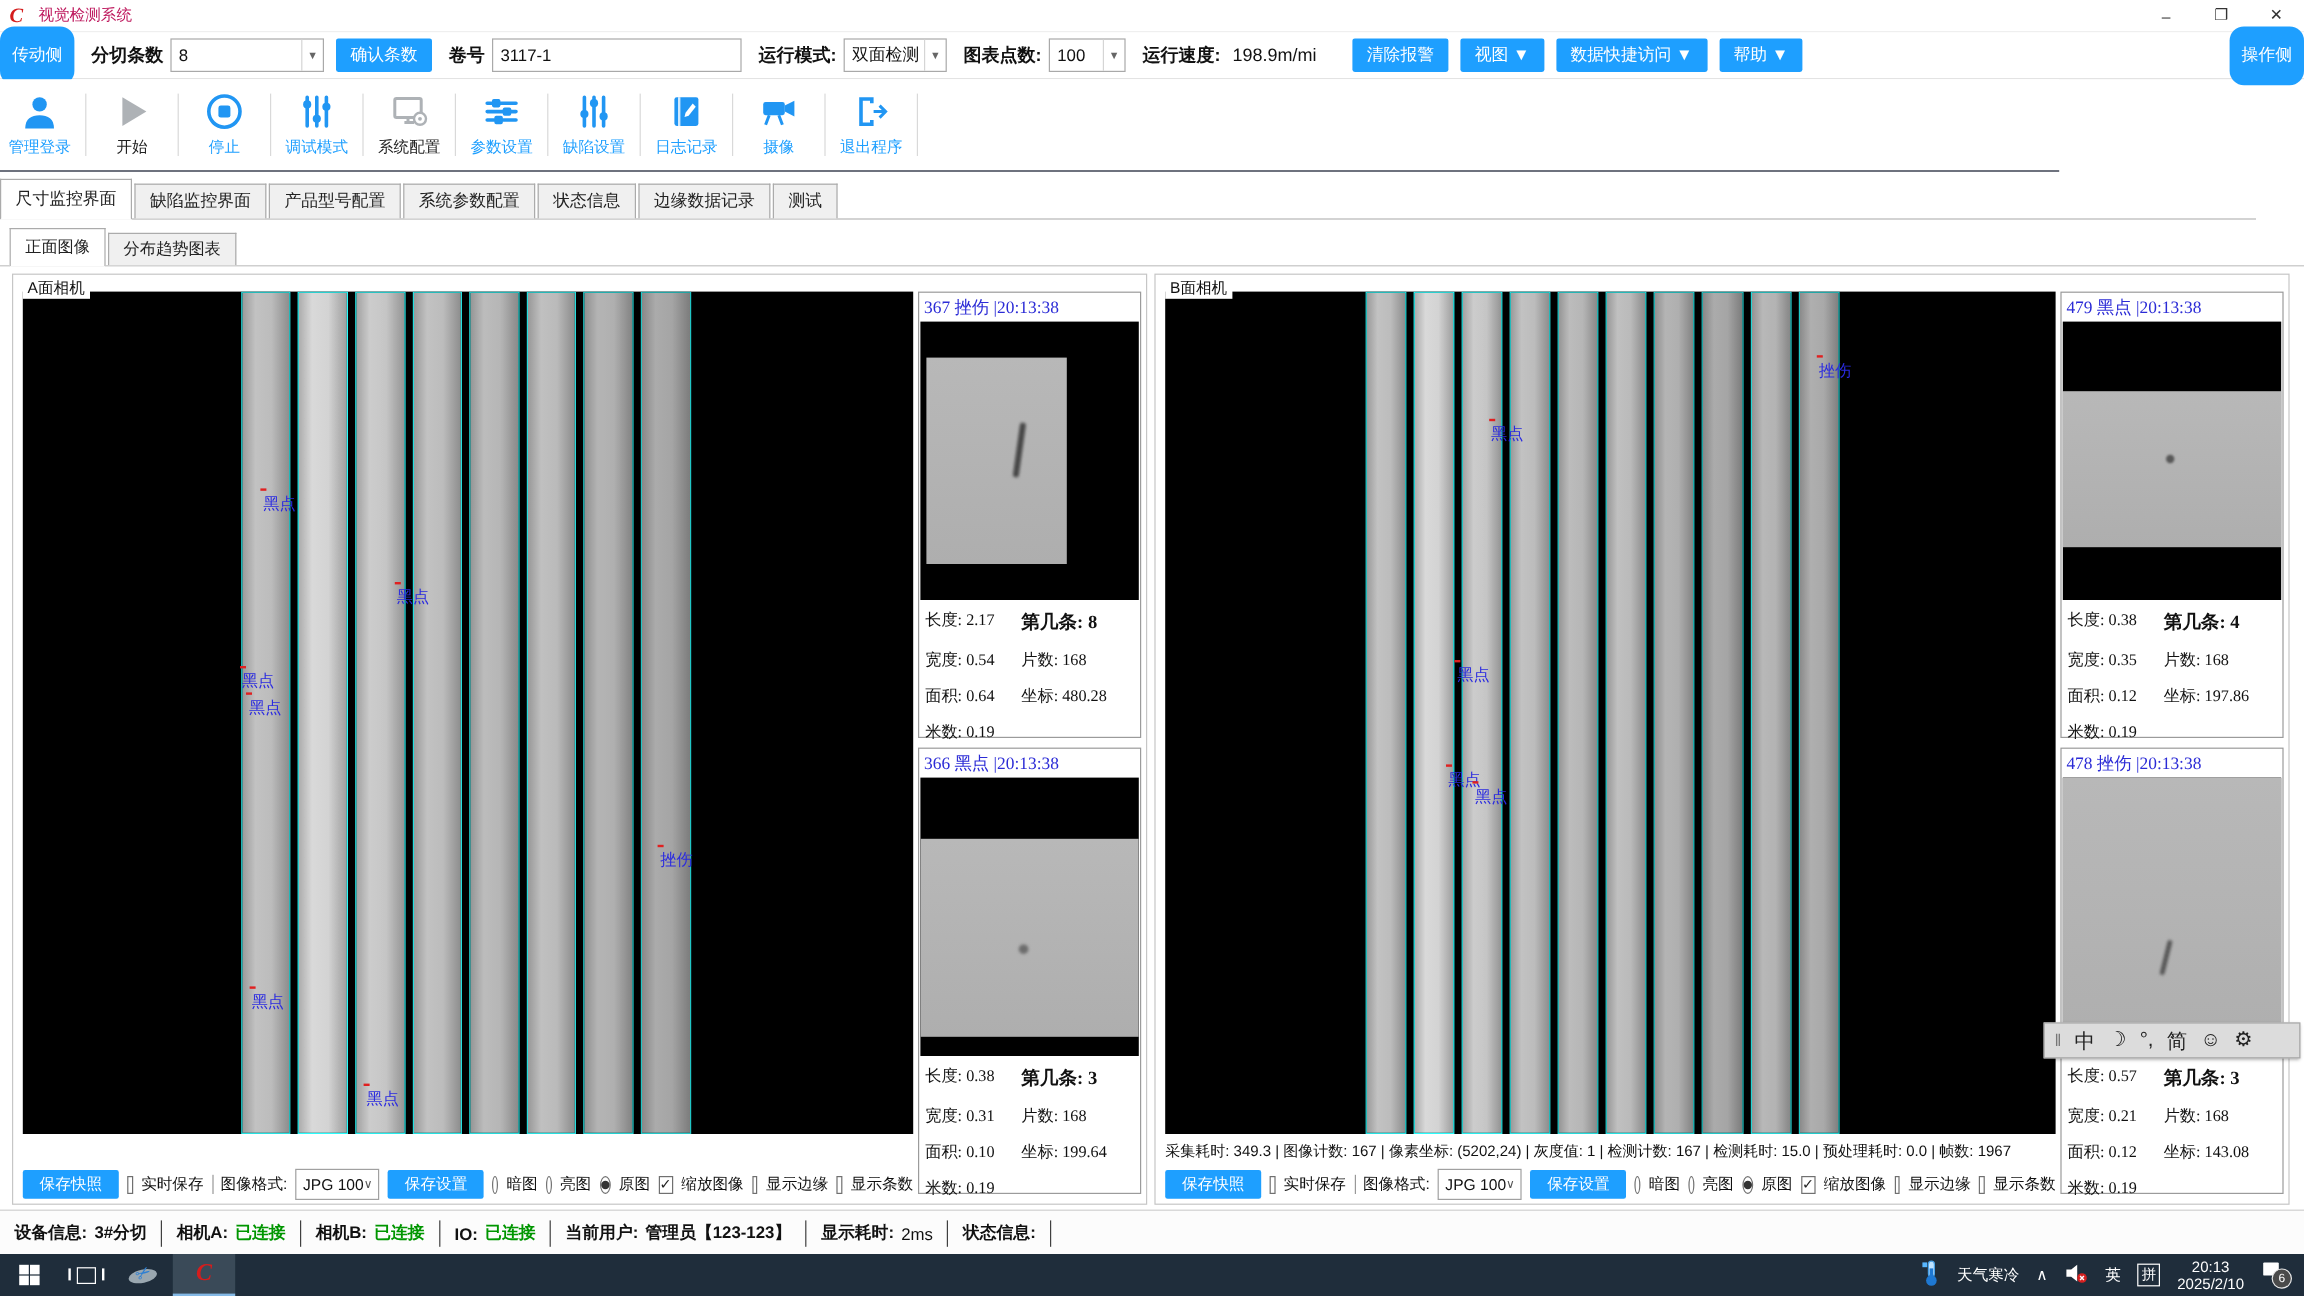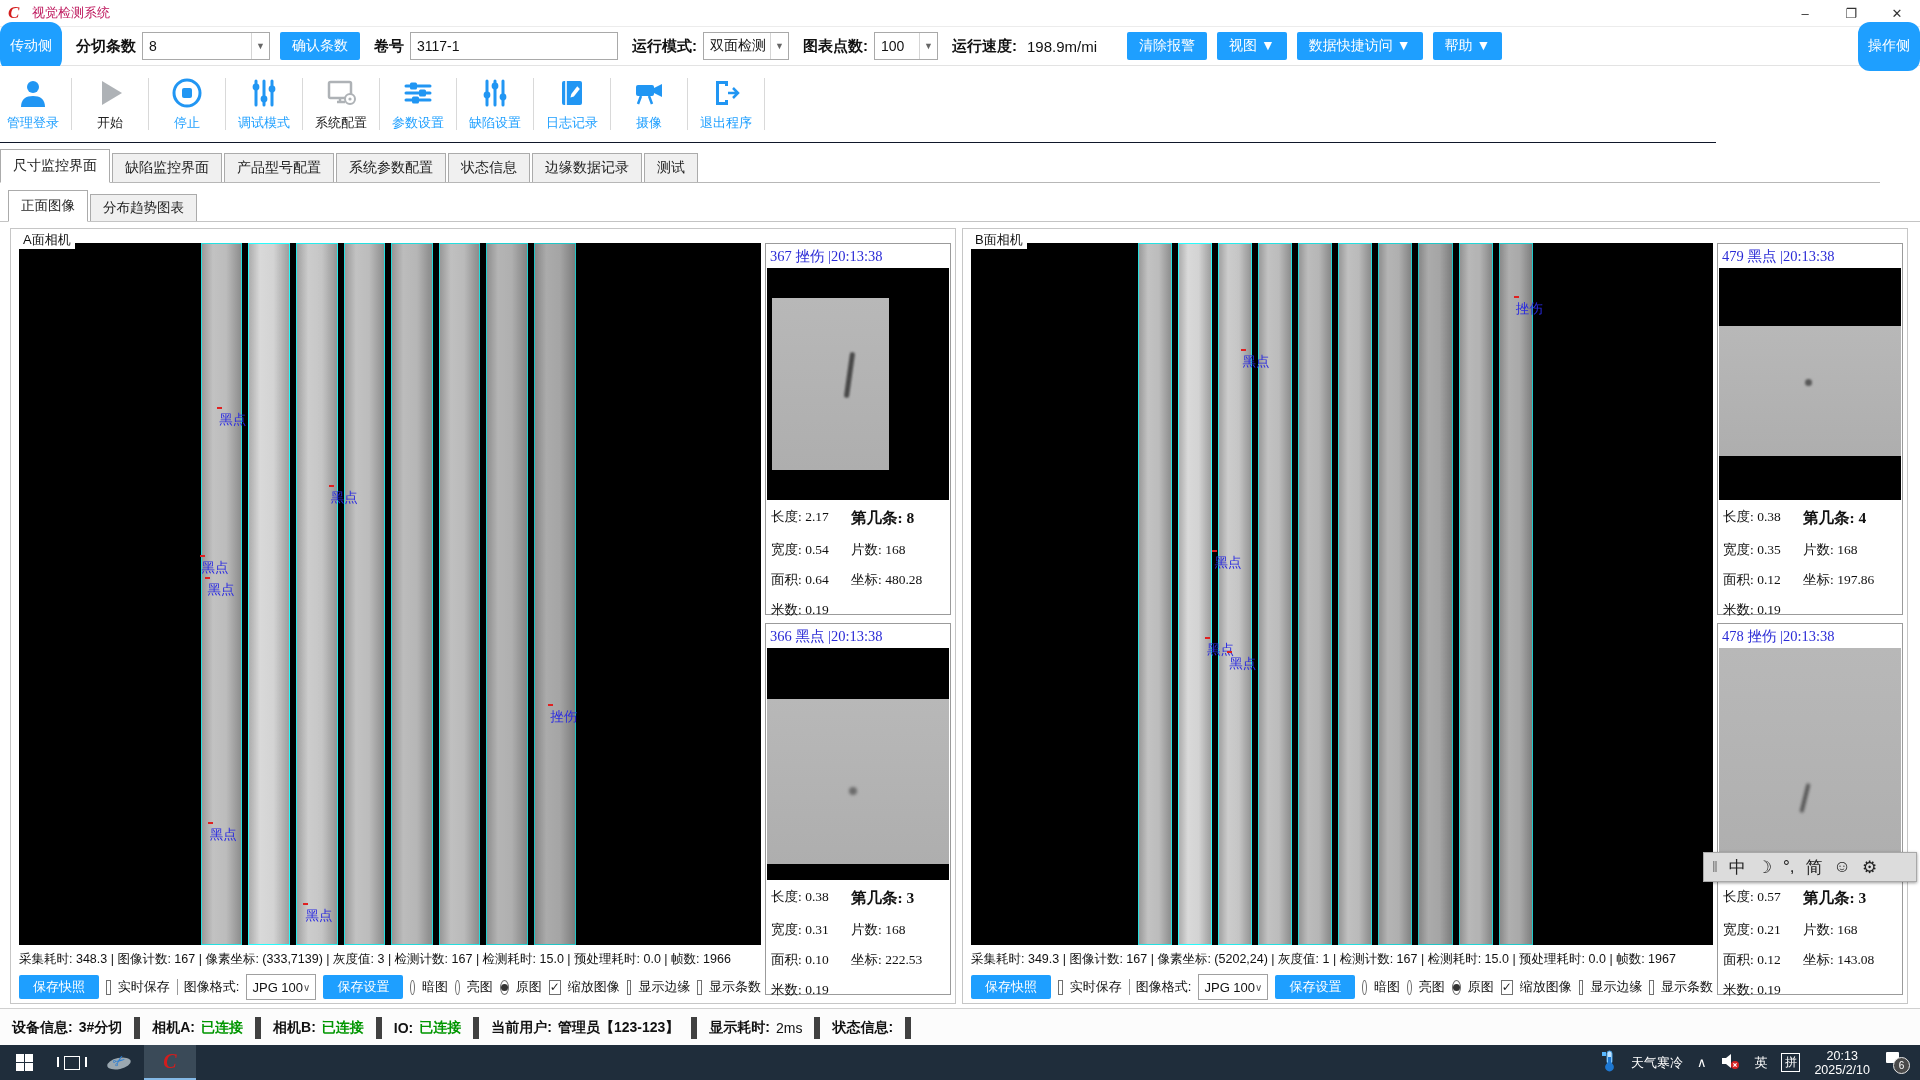--- a/index.html
+++ b/index.html
@@ -67,21 +67,21 @@
   .t-dot-topband .mark{position:absolute;left:45%;top:60%;width:8px;height:8px;border-radius:50%;background:#6c6c6c;filter:blur(1.5px);}
   .t-dot-midband .gray{left:0;top:25%;width:100%;height:56%;}
   .t-dot-midband .mark{position:absolute;left:47%;top:48%;width:7px;height:7px;border-radius:50%;background:#585858;filter:blur(1px);}
   .t-scratch-plain .gray{left:0;top:0;width:100%;height:100%;}
   .t-scratch-plain .mark{position:absolute;left:46%;top:58%;width:4px;height:30px;background:#555;border-radius:2px;filter:blur(1.4px);transform:rotate(14deg);}
   .defstats{display:grid;grid-template-columns:46% 54%;padding:8px 4px 0 4px;row-gap:12px;font-size:13.5px;}
   .defstats .cell{white-space:nowrap;}
   .defstats .em{font-weight:bold;font-size:15.5px;}
   
   .statusbar{position:absolute;left:0;top:1008px;width:1920px;height:37px;background:#fcfcfc;border-top:1px solid #d0d0d0;display:flex;align-items:center;font-size:14px;}
-  .seg{padding:0 12px;height:22px;display:flex;align-items:center;border-right:6px solid #404040;white-space:nowrap;gap:6px;text-align:center;}
+  .seg{padding:0 12px;height:22px;display:flex;align-items:center;border-right:1px solid #404040;white-space:nowrap;gap:6px;text-align:center;}
   .seg .lab{font-weight:bold;} .seg.green .val{color:#009600;font-weight:bold;} .seg.bold .val{font-weight:bold;}
   
   .taskbar{position:absolute;left:0;top:1045px;width:1920px;height:35px;background:#1f2d3b;display:flex;align-items:stretch;color:#fff;}
   .tbitem{width:48px;display:flex;align-items:center;justify-content:center;position:relative;}
   .tbitem.active{background:#3a4a58;border-bottom:2px solid #84b9e6;box-sizing:border-box;width:52px;}
   .startlogo{display:grid;grid-template-columns:8px 8px;grid-template-rows:8px 8px;gap:1px;}
   .startlogo span{background:#fff;}
   .tvicon{width:16px;height:14px;border:1.5px solid #fff;box-sizing:border-box;}
   .tvicon::before{content:"";position:absolute;left:9px;top:12px;width:2px;height:10px;background:#fff;}
   .tvicon::after{content:"";position:absolute;right:9px;top:12px;width:2px;height:10px;background:#fff;}
@@ -316,27 +316,26 @@
             <div class="thumb t-dot-topband">
               <div class="gray"></div>
               <div class="mark"></div>
             </div>
             <div class="defstats">
               <div class="cell">长度: 0.38</div>
               <div class="cell em">第几条: 3</div>
               <div class="cell">宽度: 0.31</div>
               <div class="cell">片数: 168</div>
               <div class="cell">面积: 0.10</div>
-              <div class="cell">坐标: 222.53</div>
+              <div class="cell">坐标: 199.64</div>
               <div class="cell">米数: 0.19</div>
               <div class="cell"></div>
             </div>
           </div>
         </div>
-        <div class="capline">采集耗时: 348.3  | 图像计数: 167  | 像素坐标: (333,7139)  | 灰度值: 3  | 检测计数: 167  | 检测耗时: 15.0  | 预处理耗时: 0.0  | 帧数: 1966</div>
         <div class="ctrlrow">
           <div class="bluebtn smallbtn">保存快照</div>
           <span class="chk"></span>
           <span>实时保存</span>
           <span class="vsep"></span>
           <span>图像格式:</span>
           <div class="fmtsel">
             <span>JPG 100</span>
             <span class="arr">∨</span>
           </div>

